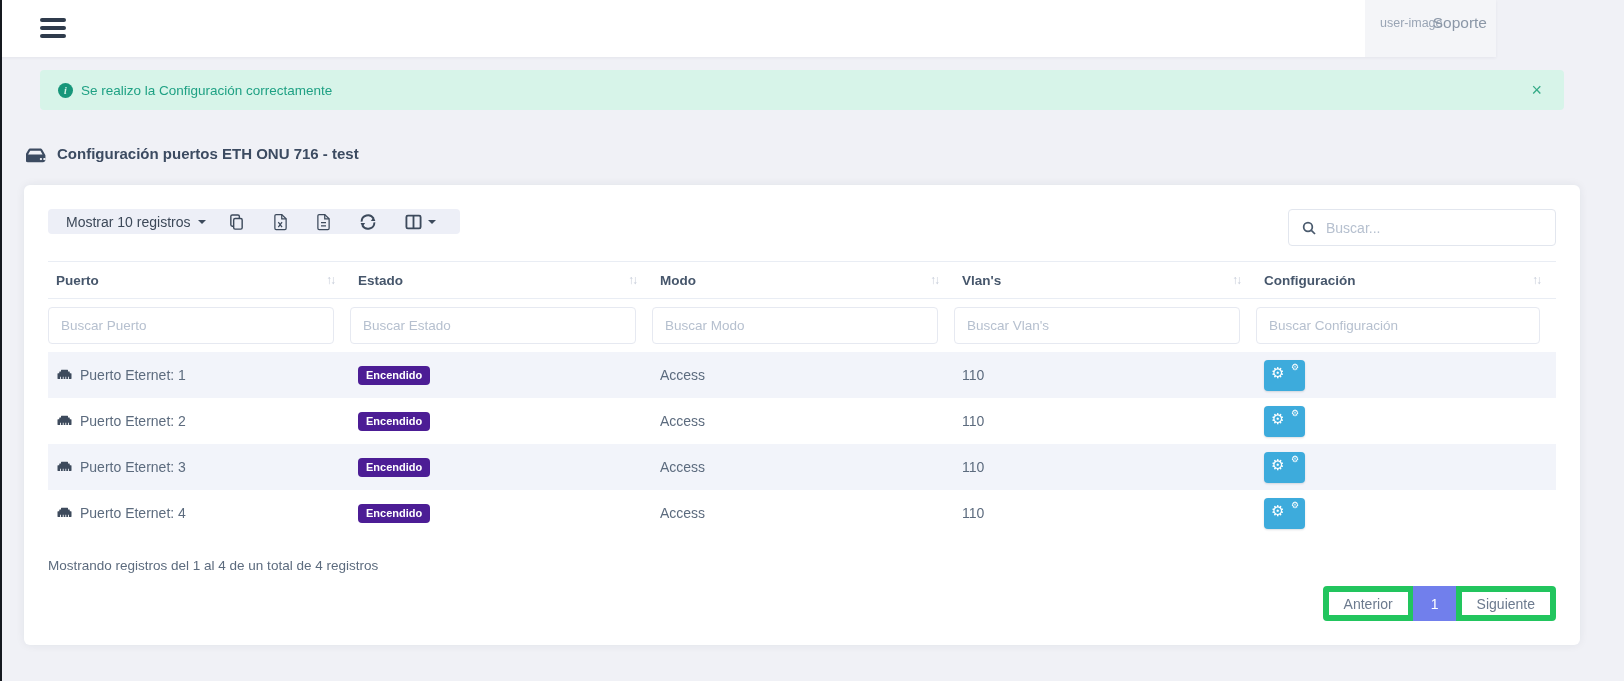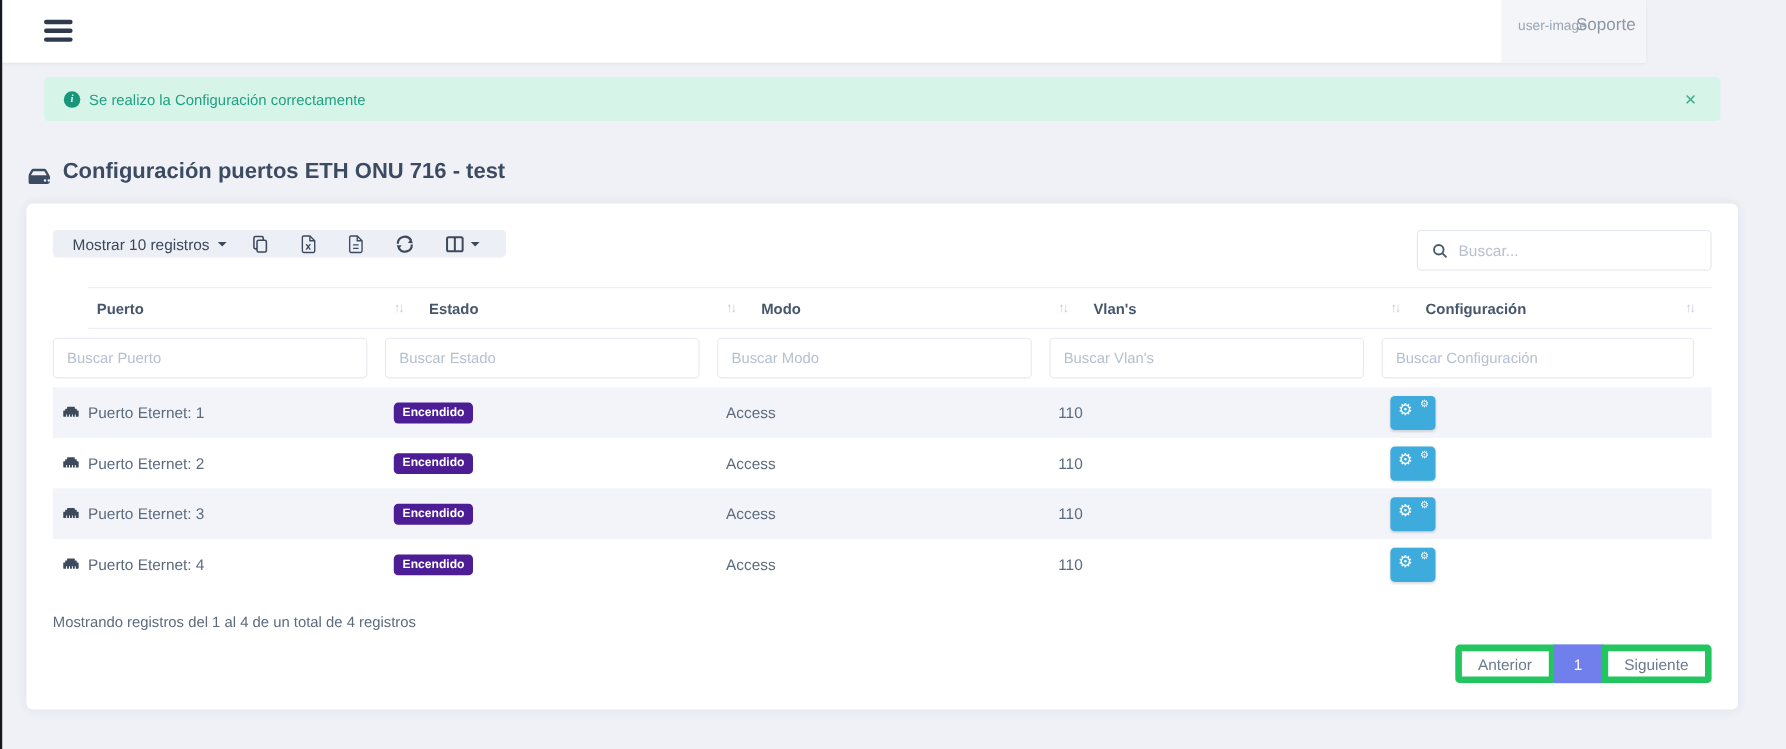--- a/index.html
+++ b/index.html
@@ -24,22 +24,22 @@
   .content { position:absolute; left:0; top:57px; width:1624px; height:624px; }
 
   .alert { position:absolute; left:40px; top:13px; width:1524px; height:40px; background:#d7f4e9;
            border-radius:4px; display:flex; align-items:center; padding:0 18px; color:#1fa184; font-size:13.5px; }
   .info-icon { display:inline-flex; align-items:center; justify-content:center; width:15px; height:15px;
                border-radius:50%; background:#17967a; color:#d7f4e9; font-size:10px; font-weight:bold;
                font-family:"Liberation Serif","DejaVu Serif",serif; font-style:italic; margin-right:8px; flex:0 0 auto; }
   .alert-close { margin-left:auto; background:none; border:none; color:#35ab87; font-size:18px;
                  line-height:1; cursor:pointer; padding:0 4px; }
 
-  .page-title { position:absolute; left:26px; top:88px; display:flex; align-items:flex-end; gap:9px;
-                font-size:20px; font-weight:bold; color:#3c4b61; }
+  .page-title { position:absolute; left:26px; top:88px; display:flex; align-items:flex-start; gap:9px;
+                font-size:15px; font-weight:bold; color:#3c4b61; }
   .page-title svg { flex:0 0 auto; }
 
   .card { position:absolute; left:24px; top:128px; width:1556px; height:460px; background:#ffffff;
           border-radius:6px; box-shadow:0 0 10px rgba(28,39,60,.07); padding:24px; }
 
   
   .card-toolbar { display:flex; align-items:flex-start; justify-content:space-between; margin-bottom:15px; }
   .tool-group { display:flex; align-items:center; background:#edeff7; border-radius:4px; height:25px; padding:0 10px; }
   .length-btn { display:flex; align-items:center; gap:8px; background:none; border:none; cursor:pointer;
                 font-size:14px; color:#3c4858; padding:0 8px; height:35px;
@@ -50,21 +50,21 @@
               display:flex; align-items:center; gap:6px; color:#3d4a5c; }
   .search-box { display:flex; align-items:center; width:268px; height:37px; border:1px solid #e2e6ee;
                 border-radius:4px; background:#fff; padding:0 12px; gap:9px; }
   .search-box input { border:none; outline:none; flex:1; font-size:14px; color:#5c6b7e; min-width:0;
                       font-family:"Liberation Sans","DejaVu Sans",sans-serif; }
   .search-box input::placeholder { color:#b6c0cf; }
 
   
   .dtable { width:100%; }
   .grid-row { display:grid; grid-template-columns:302px 302px 302px 302px 1fr; align-items:center; }
-  .thead { border-top:1px solid #e9edf4; border-bottom:1px solid #e9edf4; height:38px;margin-left:32px; }
+  .thead { border-top:1px solid #e9edf4; border-bottom:1px solid #e9edf4; height:38px; }
   .th { display:flex; align-items:center; justify-content:space-between; padding:0 16px 0 8px;
         font-size:13.5px; font-weight:bold; color:#46566b; cursor:pointer; }
   .sort { color:#c6ccd9; font-size:12px; letter-spacing:-2px; font-weight:normal; }
   .filters { height:53px; }
   .filter-cell { padding:0 16px 0 0; }
   .filter-cell input { width:100%; height:37px; border:1px solid #e6e9f1; border-radius:4px; padding:0 12px;
                        font-size:13.5px; color:#5c6b7e; outline:none;
                        font-family:"Liberation Sans","DejaVu Sans",sans-serif; }
   .filter-cell input::placeholder { color:#b6c0cf; }
   .tr { height:46px; font-size:14px; color:#5c6b7e; }

